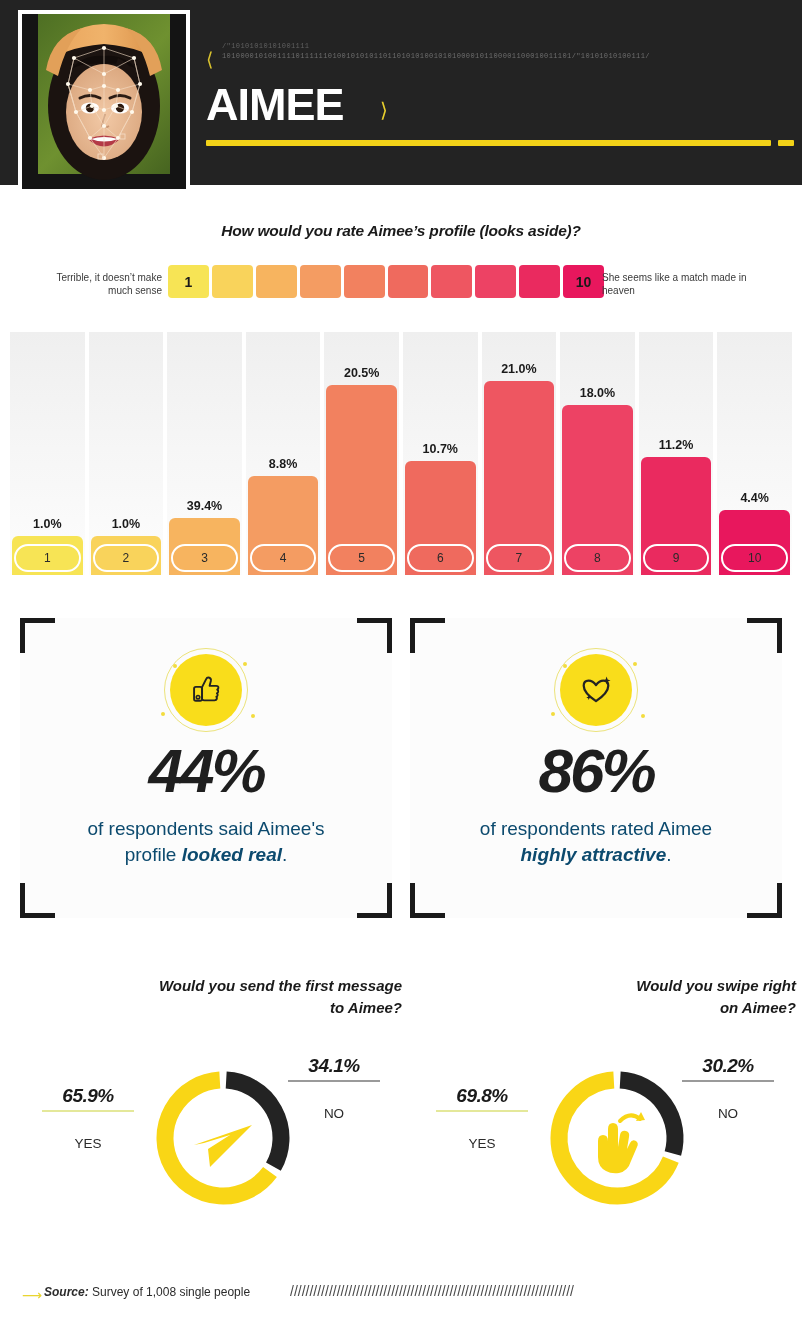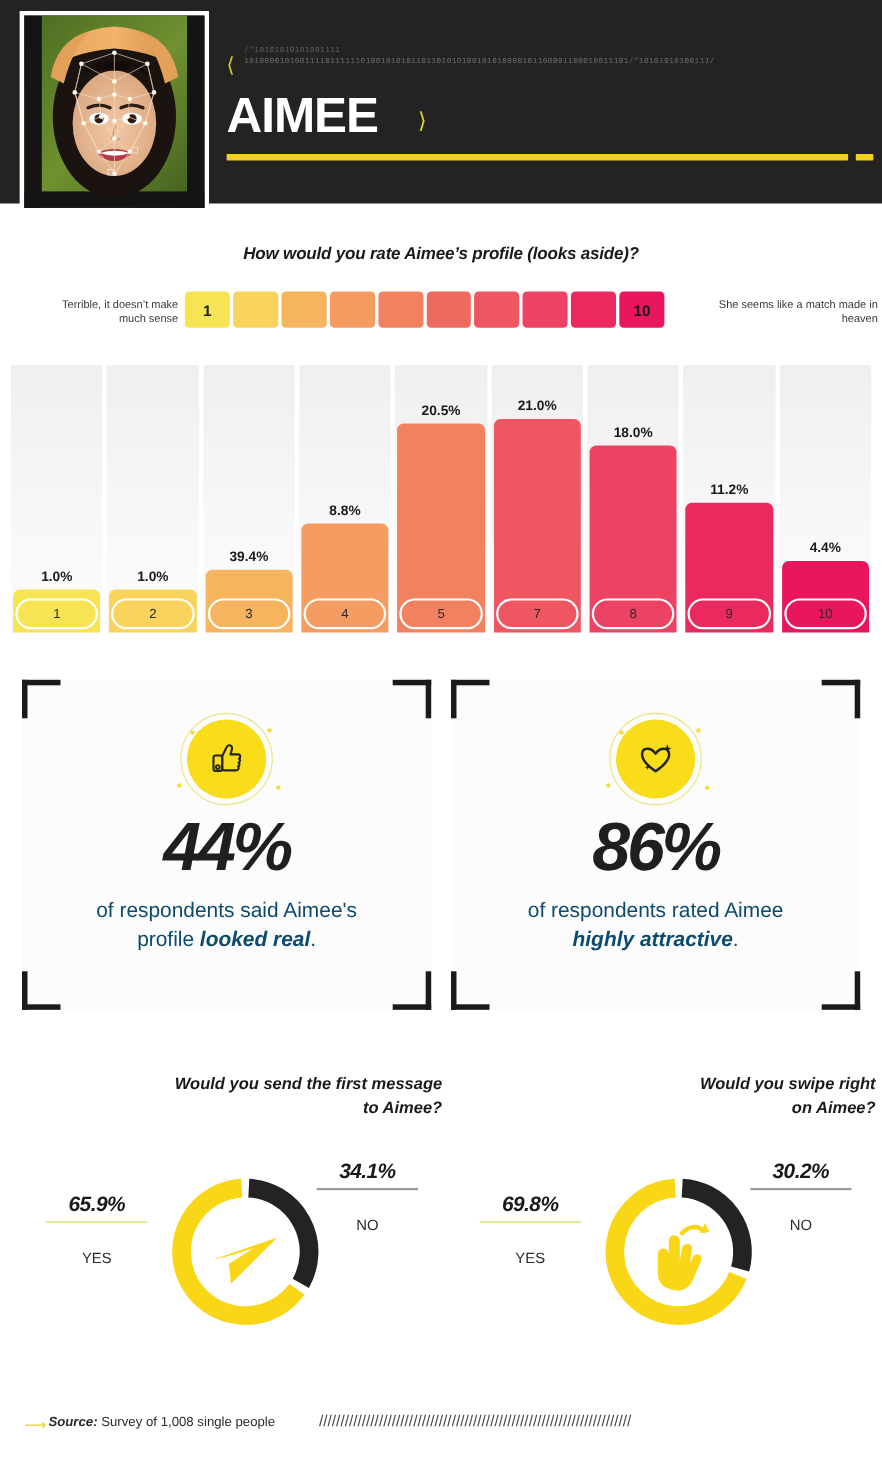--- a/index.html
+++ b/index.html
@@ -72,21 +72,21 @@
 
   
   .scale-wrap{
     position:absolute;left:0;top:265px;width:802px;height:46px;
   }
   .scale-cap{
     position:absolute;top:6px;
     font-size:10px;line-height:13px;color:#3a3a3a;
   }
   .scale-cap.left{left:50px;width:112px;text-align:right;}
-  .scale-cap.right{left:638px;width:160px;text-align:right;}
+  .scale-cap.right{left:602px;width:160px;text-align:left;}
   .scale-boxes{
     position:absolute;left:168px;top:0px;width:436px;height:33px;
     display:flex;gap:3px;
   }
   .scale-box{
     flex:1;height:33px;border-radius:4px;
     display:flex;align-items:center;justify-content:center;
     font-size:14px;font-weight:bold;color:#1a1a1a;
   }
 
@@ -335,20 +335,25 @@
       <div class="bar-fill" style="height: 99.2px; background: rgb(244, 156, 98);"></div>
       <div class="bar-val" style="bottom: 104.2px;">8.8%</div>
       <div class="bar-pill" style="background: rgb(244, 156, 98);">4</div>
     </div>
     <div class="bar-col">
       <div class="bar-fill" style="height: 189.875px; background: rgb(242, 129, 95);"></div>
       <div class="bar-val" style="bottom: 194.875px;">20.5%</div>
       <div class="bar-pill" style="background: rgb(242, 129, 95);">5</div>
     </div>
     <div class="bar-col">
+      <div class="bar-fill" style="height: 113.925px; background: rgb(239, 106, 94);"></div>
+      <div class="bar-val" style="bottom: 118.925px;">10.7%</div>
+      <div class="bar-pill" style="background: rgb(239, 106, 94);">6</div>
+    </div>
+    <div class="bar-col">
       <div class="bar-fill" style="height: 193.75px; background: rgb(238, 86, 97);"></div>
       <div class="bar-val" style="bottom: 198.75px;">21.0%</div>
       <div class="bar-pill" style="background: rgb(238, 86, 97);">7</div>
     </div>
     <div class="bar-col">
       <div class="bar-fill" style="height: 170.5px; background: rgb(237, 66, 100);"></div>
       <div class="bar-val" style="bottom: 175.5px;">18.0%</div>
       <div class="bar-pill" style="background: rgb(237, 66, 100);">8</div>
     </div>
     <div class="bar-col">

